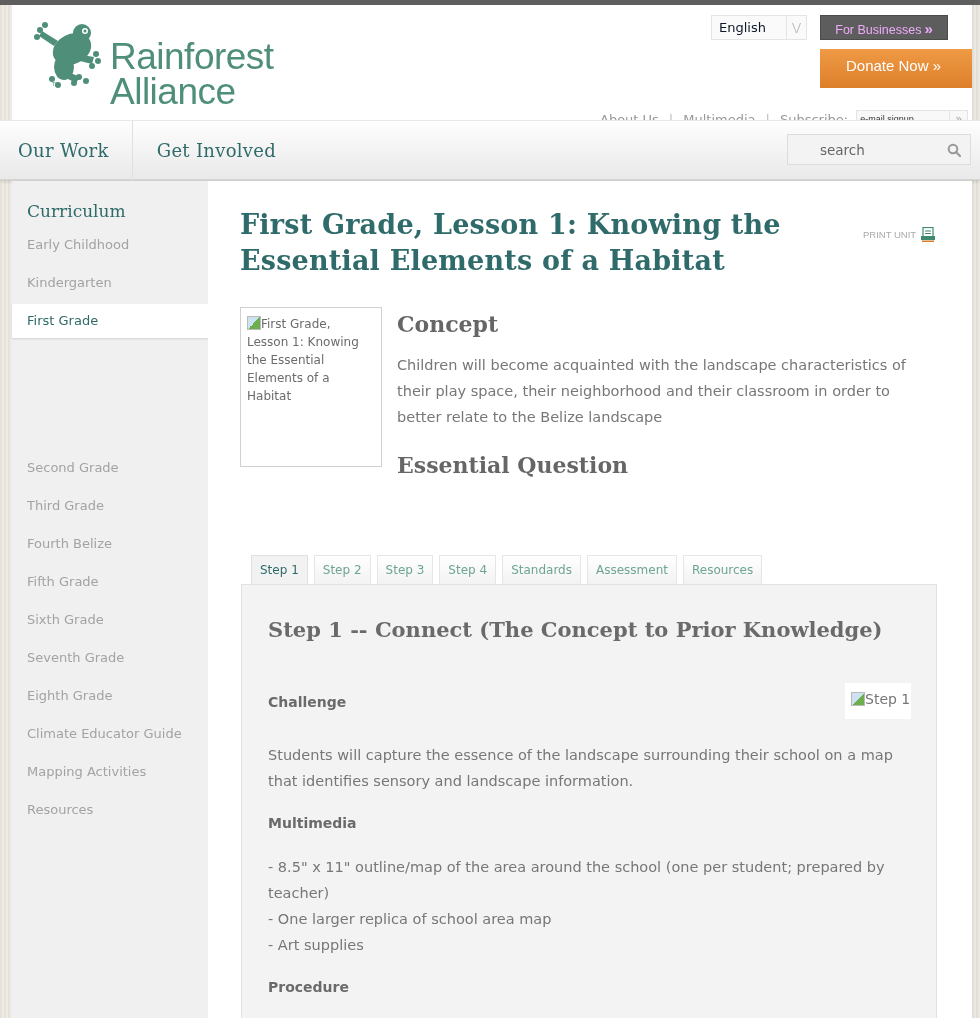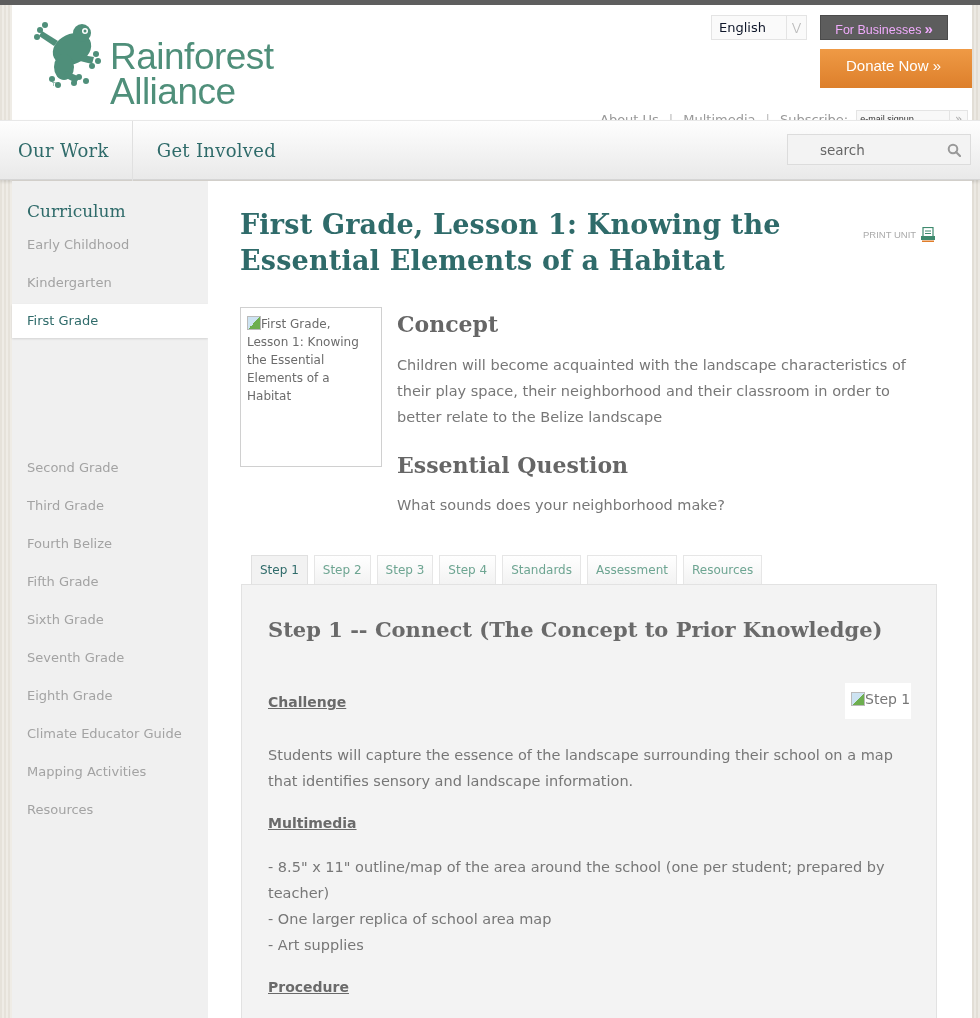--- a/index.html
+++ b/index.html
@@ -74,21 +74,21 @@
 
   .h2 { position: absolute; left: 189px; font-family: "DejaVu Serif", serif; font-size: 22px; color: #666; }
   .para { position: absolute; left: 189px; width: 540px; font-size: 14.5px; line-height: 26px; color: #777; }
 
   .tabs { position: absolute; left: 43px; top: 374px; display: flex; height: 30px; }
   .tab { height: 30px; line-height: 29px; padding: 0 8px; margin-right: 6px; font-size: 12px; color: #6ea592; background: linear-gradient(#fff, #f2f2f2); border: 1px solid #e6e6e6; border-bottom: none; }
   .tab.active { background: #f2f2f2; color: #2f6b6a; border-color: #e0e0e0; }
 
   .panel { position: absolute; left: 33px; top: 403px; width: 696px; height: 450px; background: #f3f3f3; border: 1px solid #e2e2e2; }
   .panel-title { position: absolute; left: 26px; top: 32px; font-family: "DejaVu Serif", serif; font-size: 21px; color: #6a6a6a; }
-  .pb { position: absolute; left: 26px; font-size: 14px; font-weight: bold; color: #6a6a6a; text-decoration: underline; }
+  .pb { position: absolute; left: 26px; font-size: 14px; font-weight: bold; color: #6a6a6a; }
   .pt { position: absolute; left: 26px; width: 650px; font-size: 14.5px; line-height: 26px; color: #777; }
   .step-img { position: absolute; left: 603px; top: 98px; width: 66px; height: 36px; background: #fff; font-size: 14px; color: #777; padding: 8px 0 0 6px; white-space: nowrap; }
   .step-img .bi { display: inline-block; width: 14px; height: 14px; vertical-align: -2px; background: linear-gradient(135deg, #cde3f2 50%, #6dae4f 50%); border: 1px solid #bbb; }
 </style>
 </head>
 <body>
 
 <div class="topstrip"></div>
 <div class="linen-left"></div>
 <div class="linen-right"></div>
@@ -200,21 +200,20 @@
     </svg>
   </div>
 
   <div class="thumb">
     <span class="bi"></span><span>First Grade, Lesson 1: Knowing the Essential Elements of a Habitat</span>
   </div>
 
   <h2 class="h2" style="top:130px">Concept</h2>
   <p class="para" style="top:171px">Children will become acquainted with the landscape characteristics of their play space, their neighborhood and their classroom in order to better relate to the Belize landscape</p>
   <h2 class="h2" style="top:271px">Essential Question</h2>
-  <p class="para" style="top:311px">What sounds does your neighborhood make?</p>
 
   <div class="tabs">
     <div class="tab active">Step 1</div>
     <div class="tab">Step 2</div>
     <div class="tab">Step 3</div>
     <div class="tab">Step 4</div>
     <div class="tab">Standards</div>
     <div class="tab">Assessment</div>
     <div class="tab">Resources</div>
   </div>

